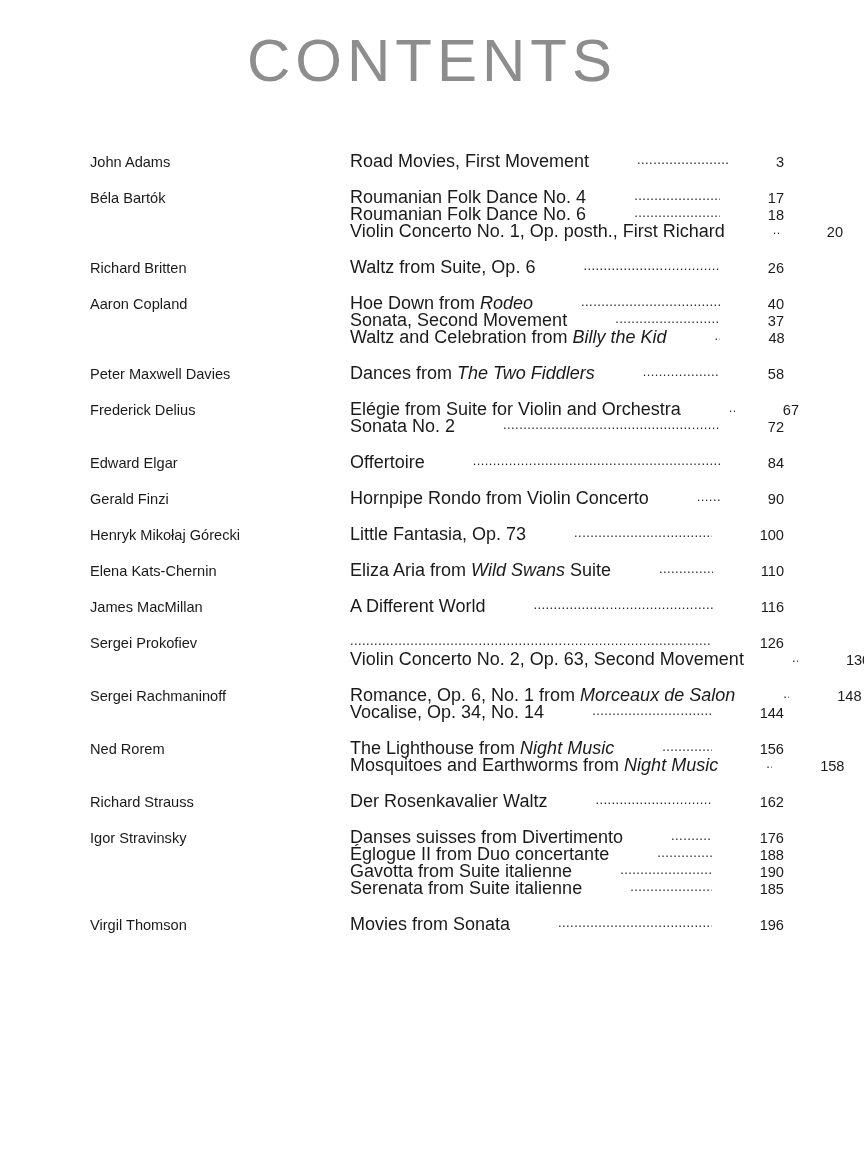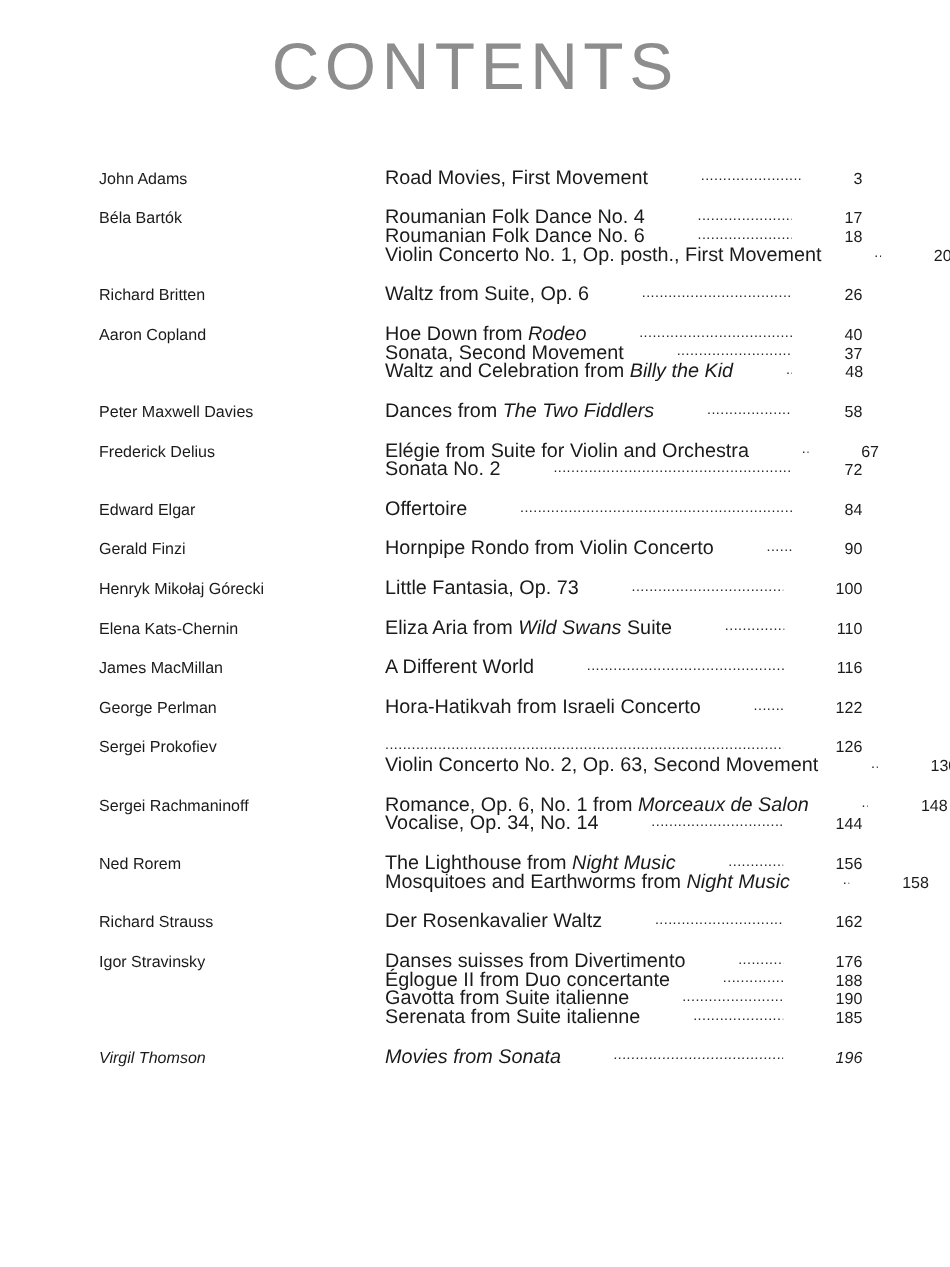--- a/index.html
+++ b/index.html
@@ -45,21 +45,20 @@
     left: 90px;
     top: 150px;
     width: 694px;
   }
 
   .group {
     margin-bottom: 19px;
   }
   .group:last-child {
     margin-bottom: 0;
-    font-style: italic;
   }
 
   .entry {
     display: flex;
     align-items: baseline;
     width: 100%;
     height: 17px;
     font-size: 14.6px;
     color: #1a1a1a;
     line-height: 17px;
@@ -137,21 +136,21 @@
           <div class="pageno">17</div>
         </div>
         <div class="entry">
           <div class="composer"></div>
           <div class="work"><span>Roumanian Folk Dance No. 6</span></div>
           <div class="leader"></div>
           <div class="pageno">18</div>
         </div>
         <div class="entry">
           <div class="composer"></div>
-          <div class="work"><span>Violin Concerto No. 1, Op. posth., First Movement</span></div>
+          <div class="work"><span>Violin Concerto No. 1, Op. posth., First Richard</span></div>
           <div class="leader"></div>
           <div class="pageno">20</div>
         </div>
       </div>
       <div class="group">
         <div class="entry">
           <div class="composer">Richard Britten</div>
           <div class="work"><span>Waltz from Suite, Op. 6</span></div>
           <div class="leader"></div>
           <div class="pageno">26</div>
@@ -234,28 +233,20 @@
       <div class="group">
         <div class="entry">
           <div class="composer">James MacMillan</div>
           <div class="work"><span>A Different World</span></div>
           <div class="leader"></div>
           <div class="pageno">116</div>
         </div>
       </div>
       <div class="group">
         <div class="entry">
-          <div class="composer">George Perlman</div>
-          <div class="work"><span>Hora-Hatikvah from Israeli Concerto</span></div>
-          <div class="leader"></div>
-          <div class="pageno">122</div>
-        </div>
-      </div>
-      <div class="group">
-        <div class="entry">
           <div class="composer">Sergei Prokofiev</div>
           <div class="leader"></div>
           <div class="pageno">126</div>
         </div>
         <div class="entry">
           <div class="composer"></div>
           <div class="work"><span>Violin Concerto No. 2, Op. 63, Second Movement</span></div>
           <div class="leader"></div>
           <div class="pageno">130</div>
         </div>

